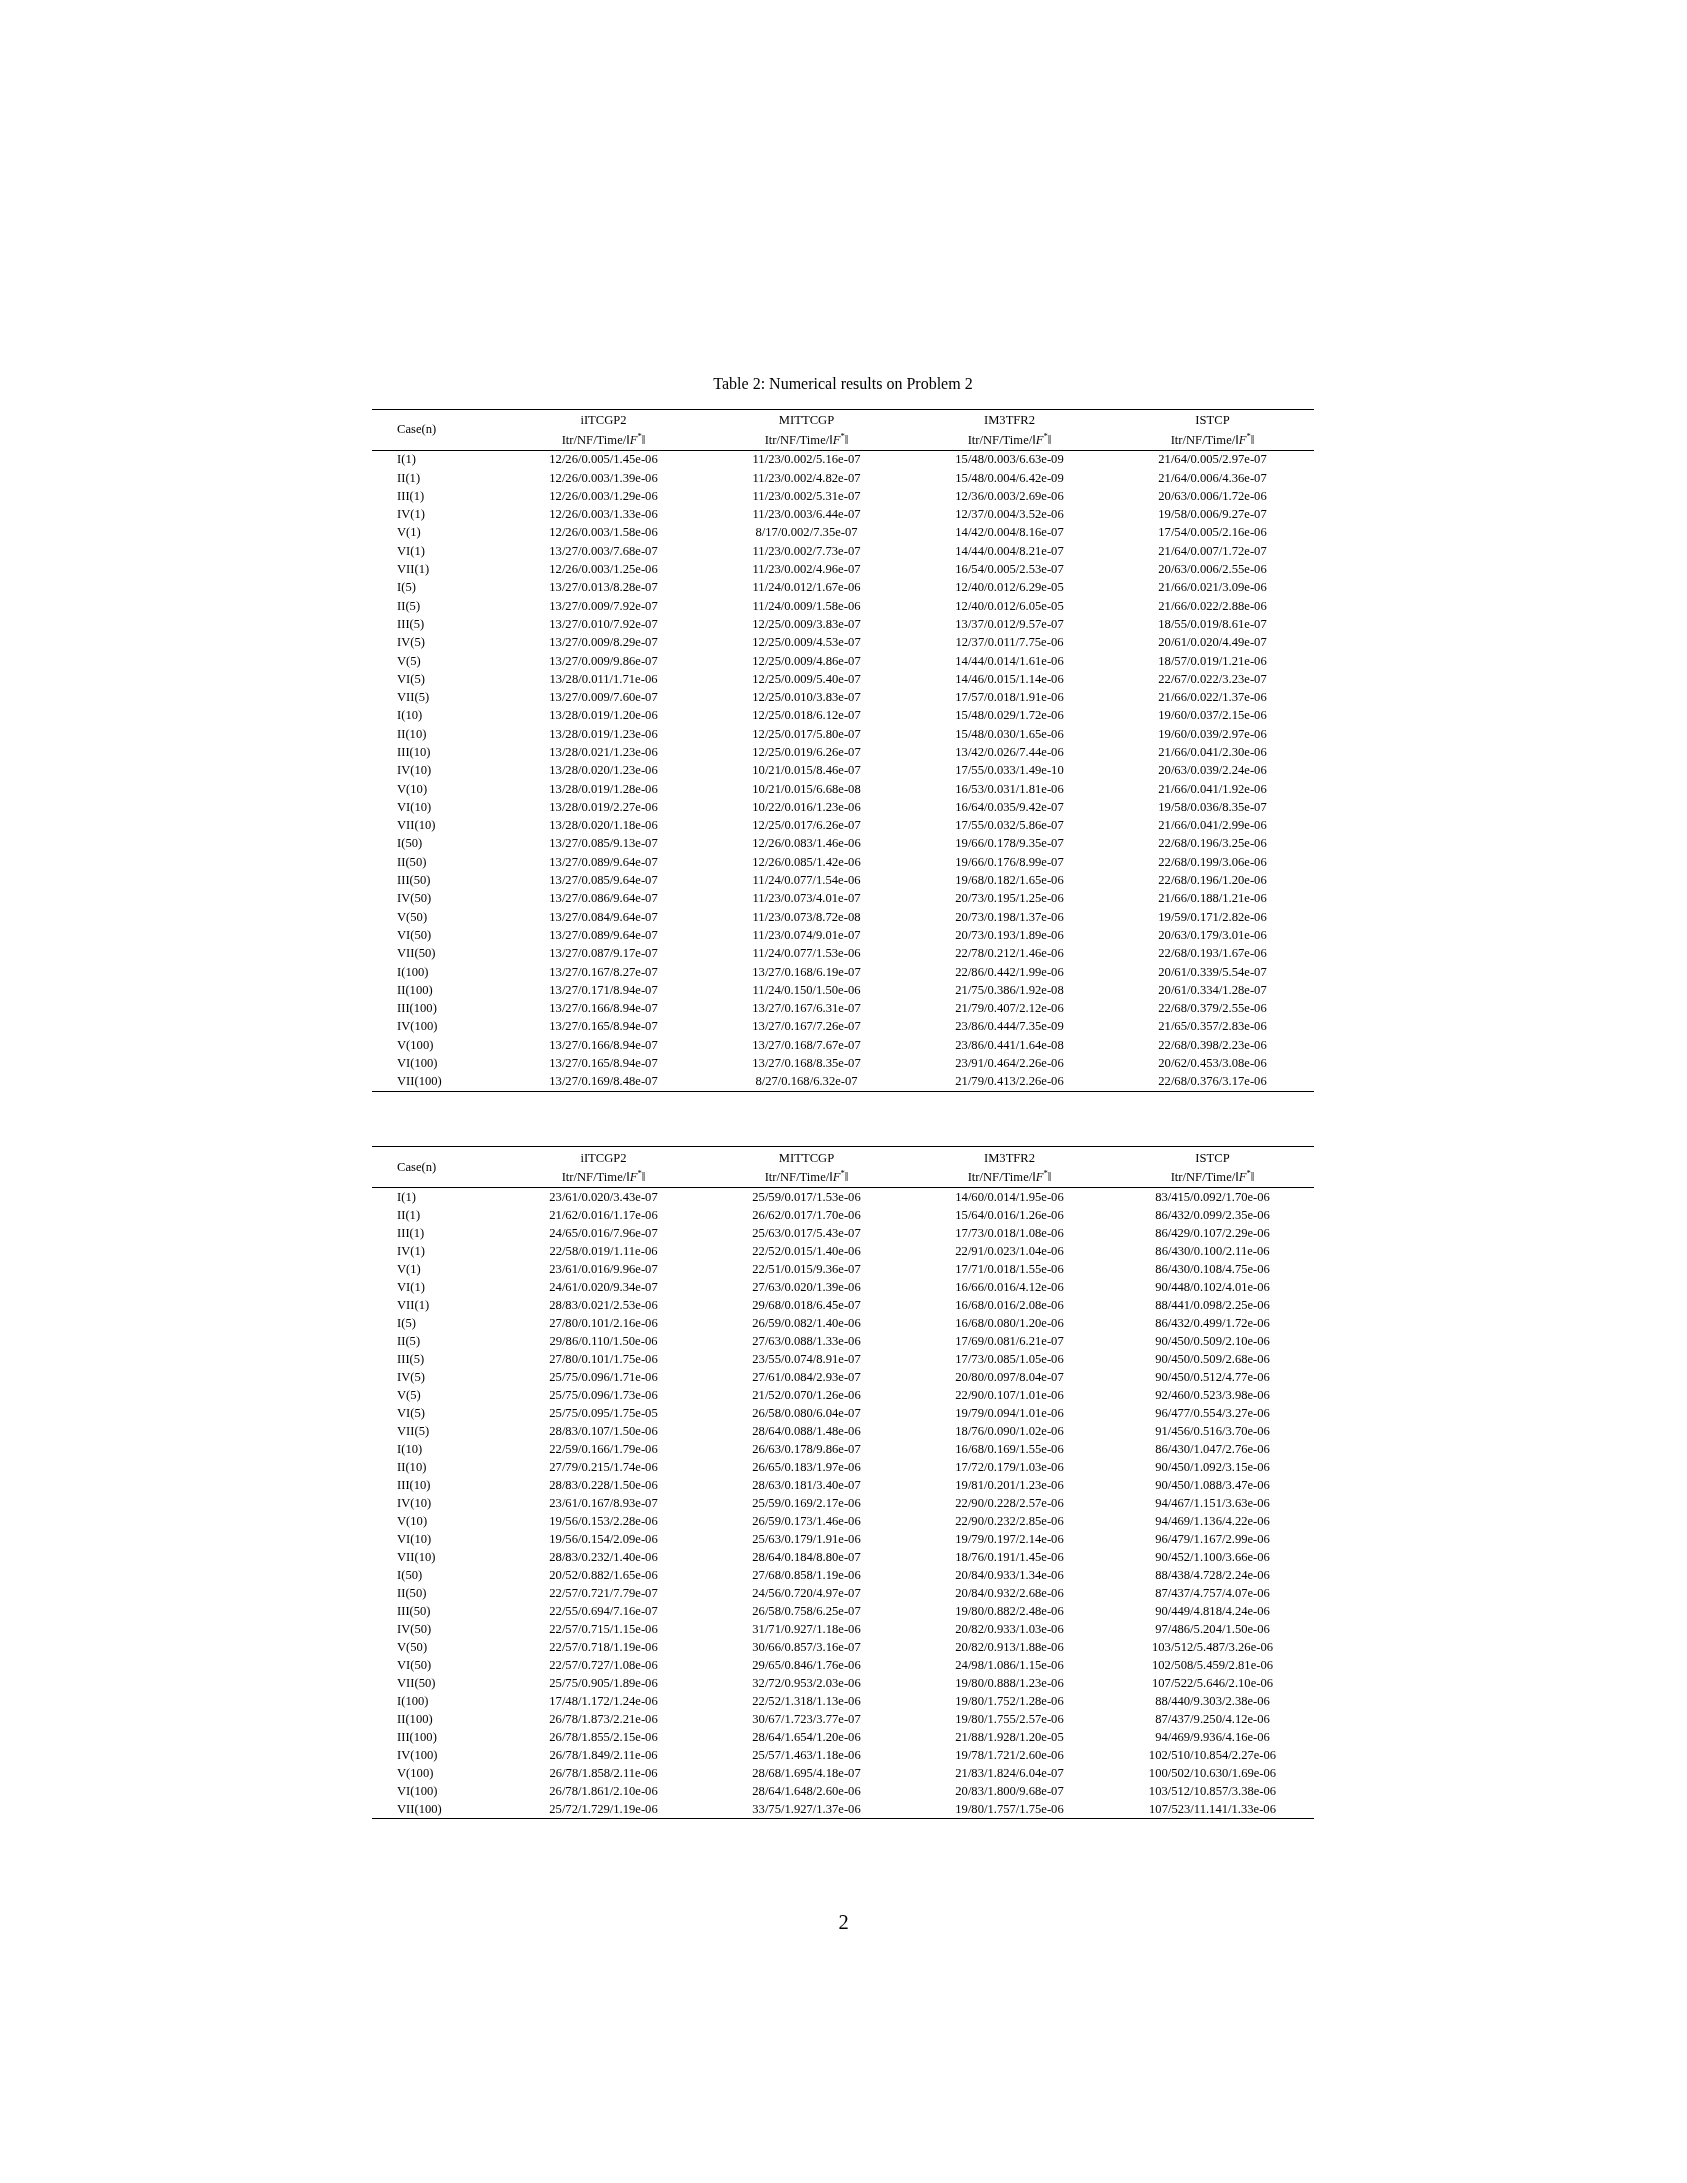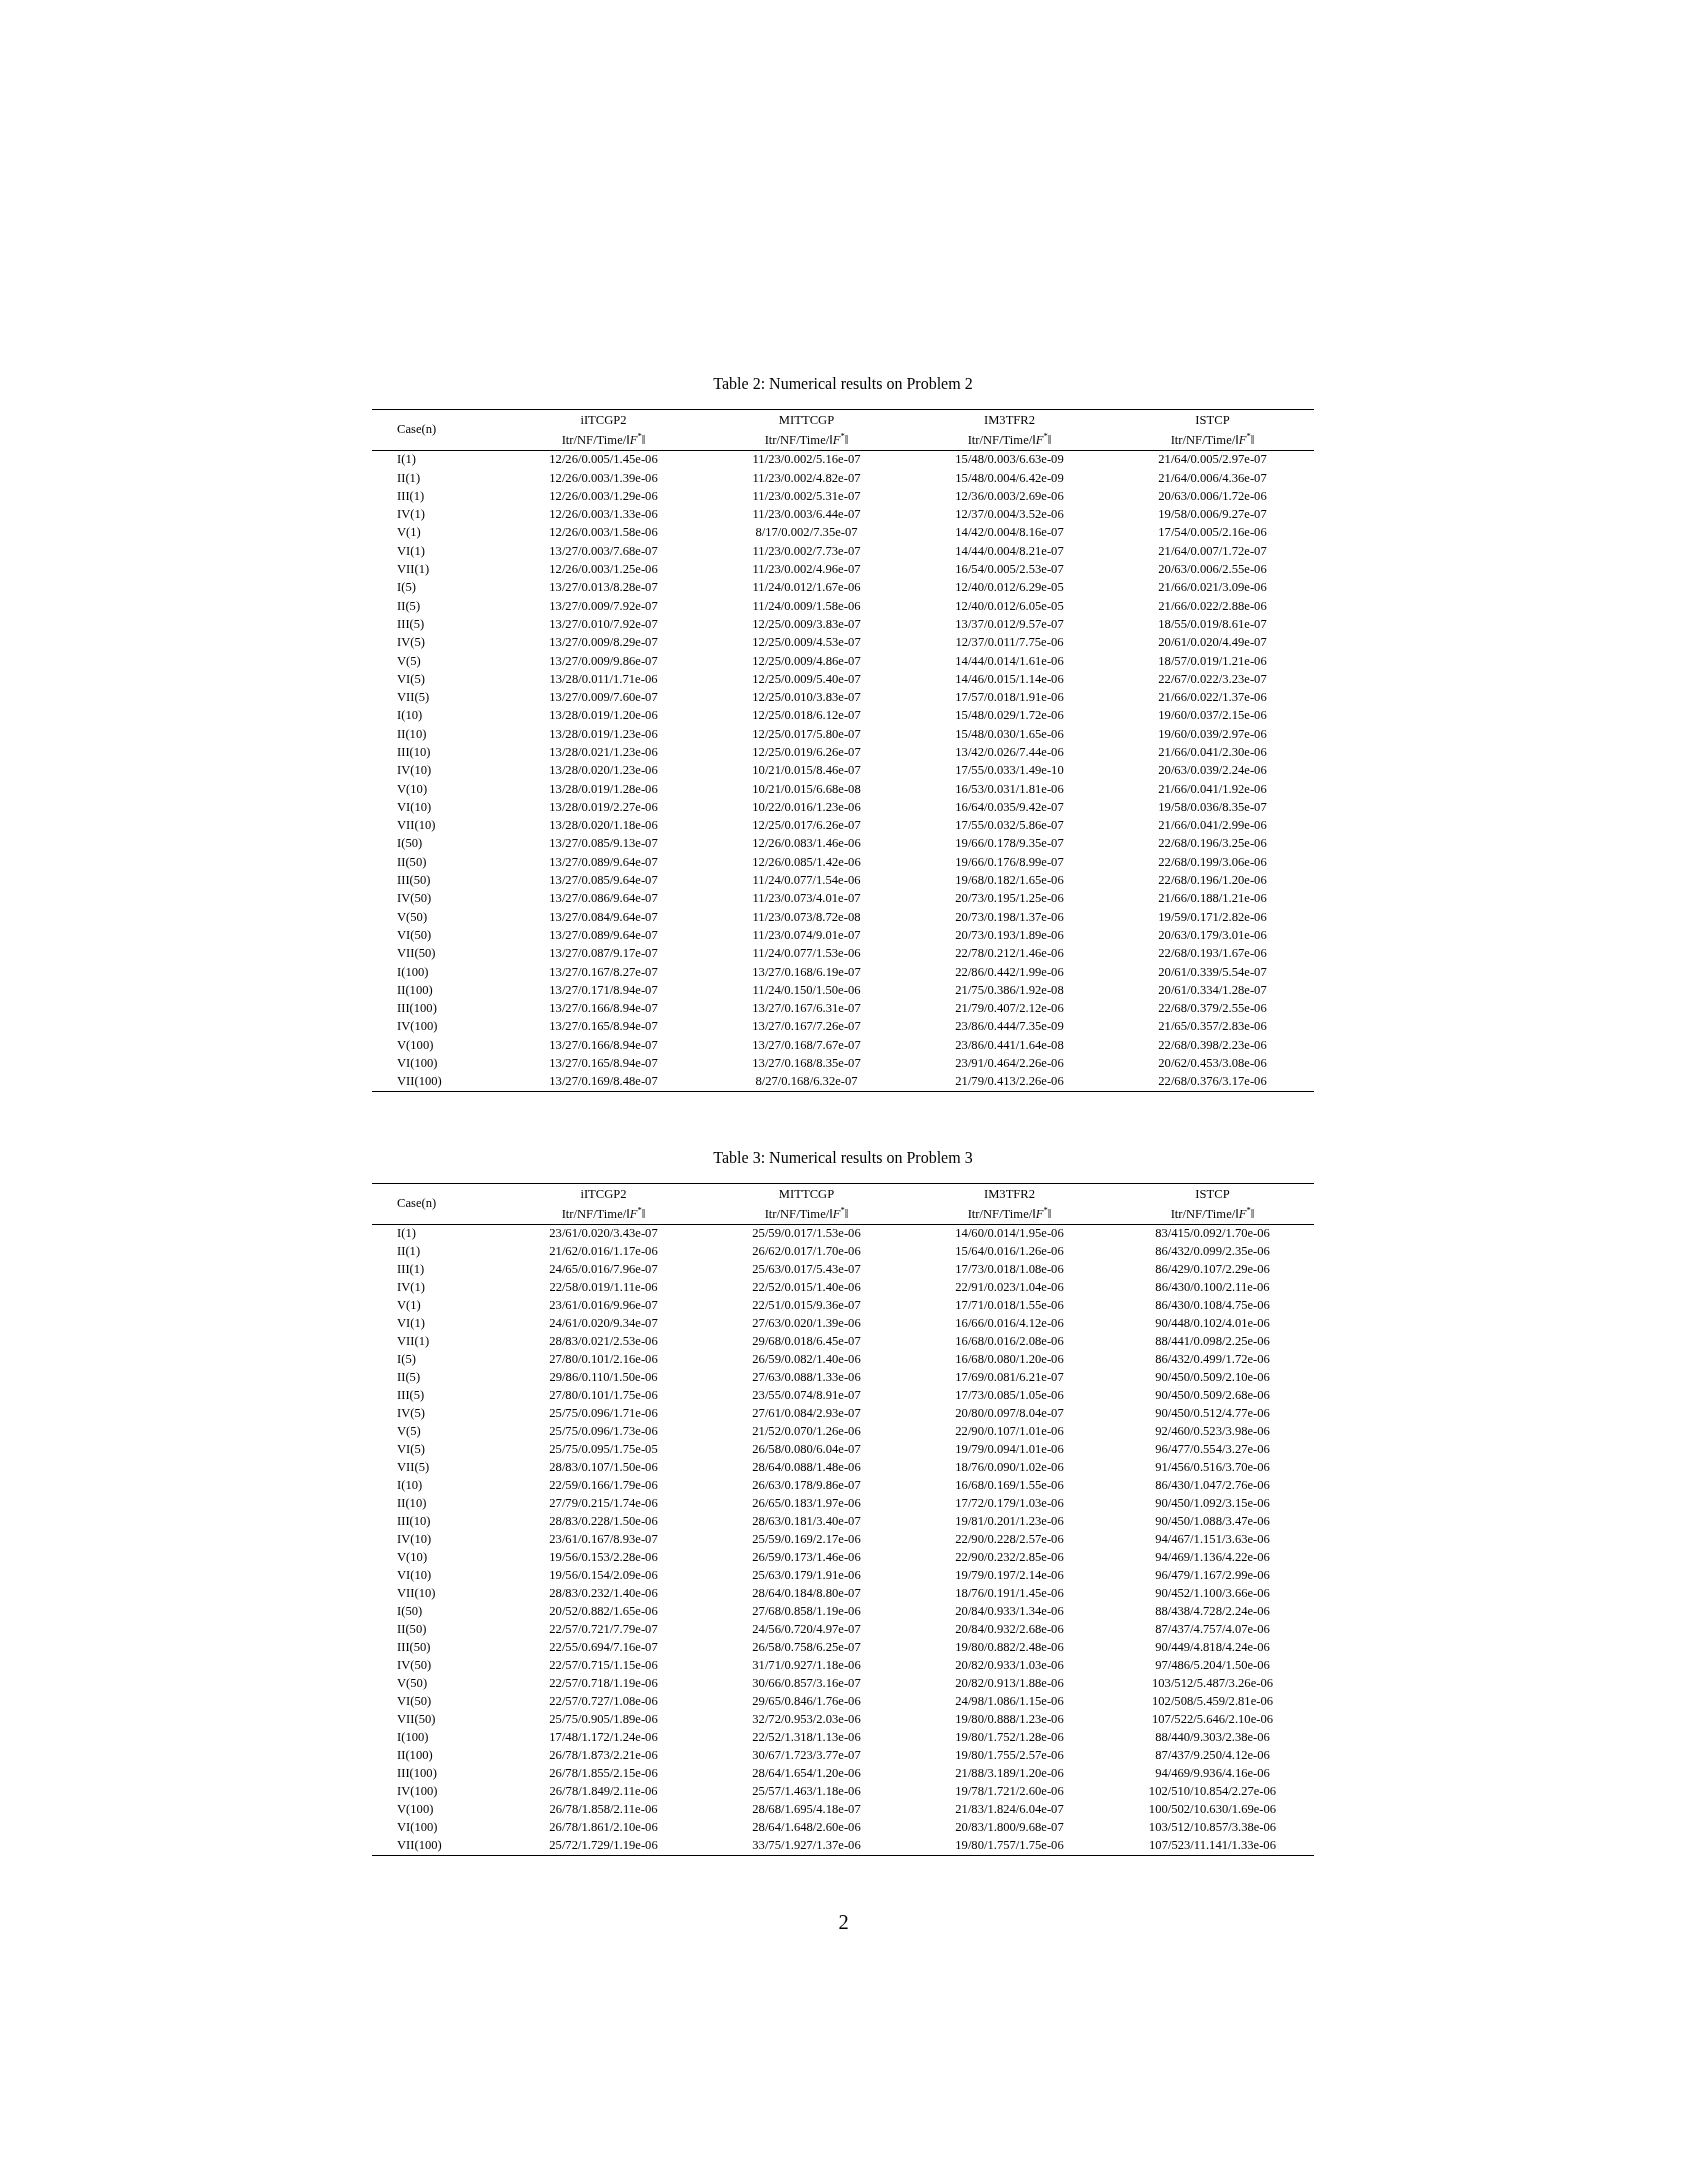--- a/index.html
+++ b/index.html
@@ -345,21 +345,20 @@
             <td class="num-col">13/27/0.169/8.48e-07</td>
             <td class="num-col">8/27/0.168/6.32e-07</td>
             <td class="num-col">21/79/0.413/2.26e-06</td>
             <td class="num-col">22/68/0.376/3.17e-06</td>
           </tr>
         </tbody>
     </table>
   </section>
 
   <section class="table-section" id="sec-table3">
-    <div class="caption">Table 3: Numerical results on Problem 3</div>
     <table class="results t3">
       <colgroup>
         <col style="width:130px">
         <col style="width:203px">
           <col style="width:203px">
           <col style="width:203px">
           <col style="width:203px">
       </colgroup>
       <thead>
         <tr>
@@ -584,21 +583,21 @@
             <td class="case-col">II(100)</td>
             <td class="num-col">26/78/1.873/2.21e-06</td>
             <td class="num-col">30/67/1.723/3.77e-07</td>
             <td class="num-col">19/80/1.755/2.57e-06</td>
             <td class="num-col">87/437/9.250/4.12e-06</td>
           </tr>
           <tr>
             <td class="case-col">III(100)</td>
             <td class="num-col">26/78/1.855/2.15e-06</td>
             <td class="num-col">28/64/1.654/1.20e-06</td>
-            <td class="num-col">21/88/3.189/1.20e-06</td>
+            <td class="num-col">21/88/1.928/1.20e-05</td>
             <td class="num-col">94/469/9.936/4.16e-06</td>
           </tr>
           <tr>
             <td class="case-col">IV(100)</td>
             <td class="num-col">26/78/1.849/2.11e-06</td>
             <td class="num-col">25/57/1.463/1.18e-06</td>
             <td class="num-col">19/78/1.721/2.60e-06</td>
             <td class="num-col">102/510/10.854/2.27e-06</td>
           </tr>
           <tr>

